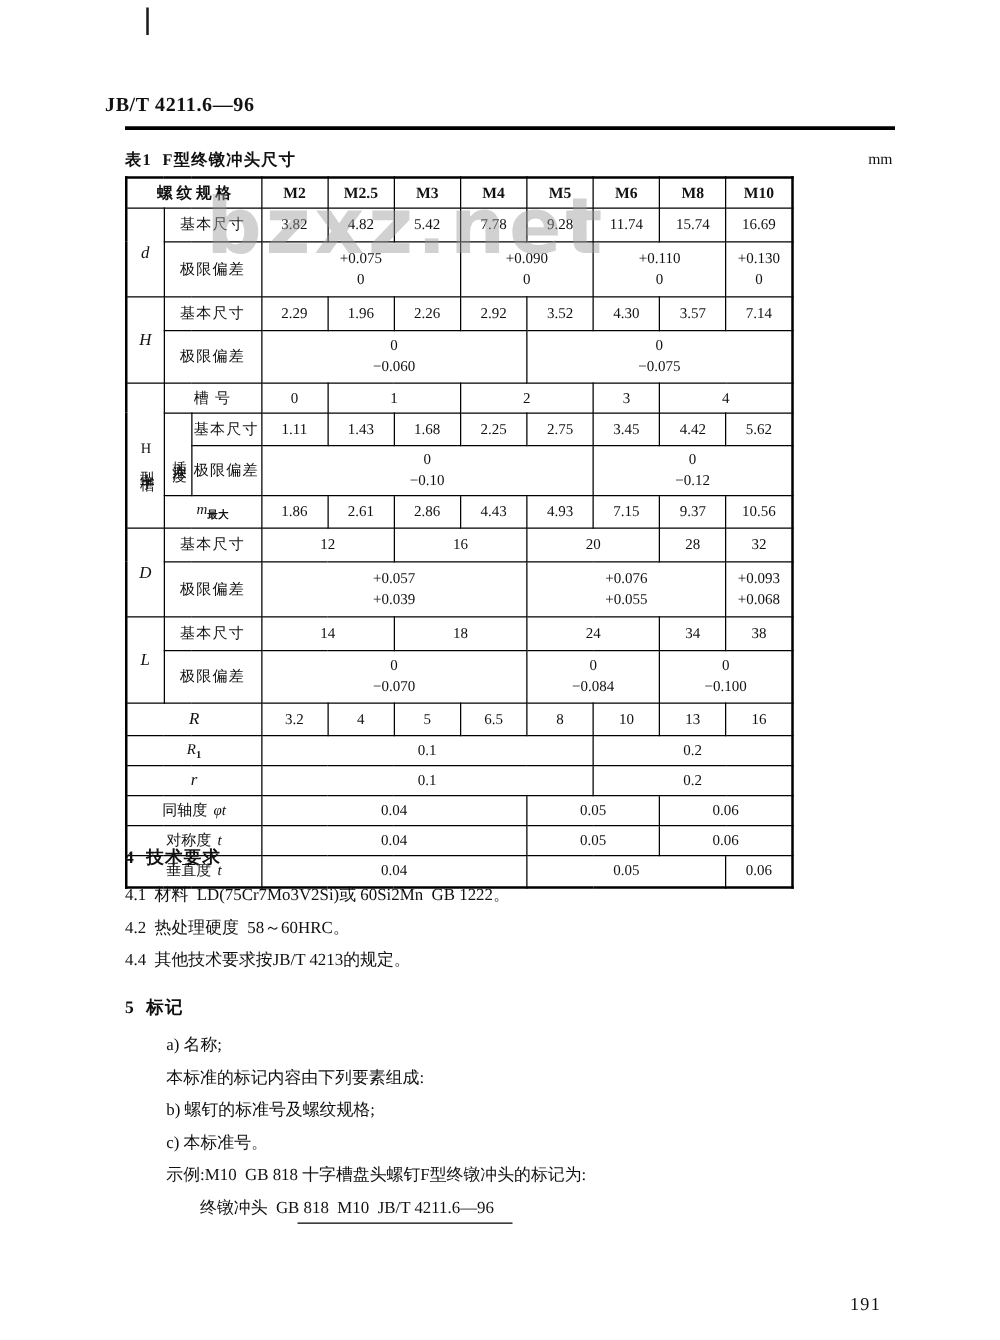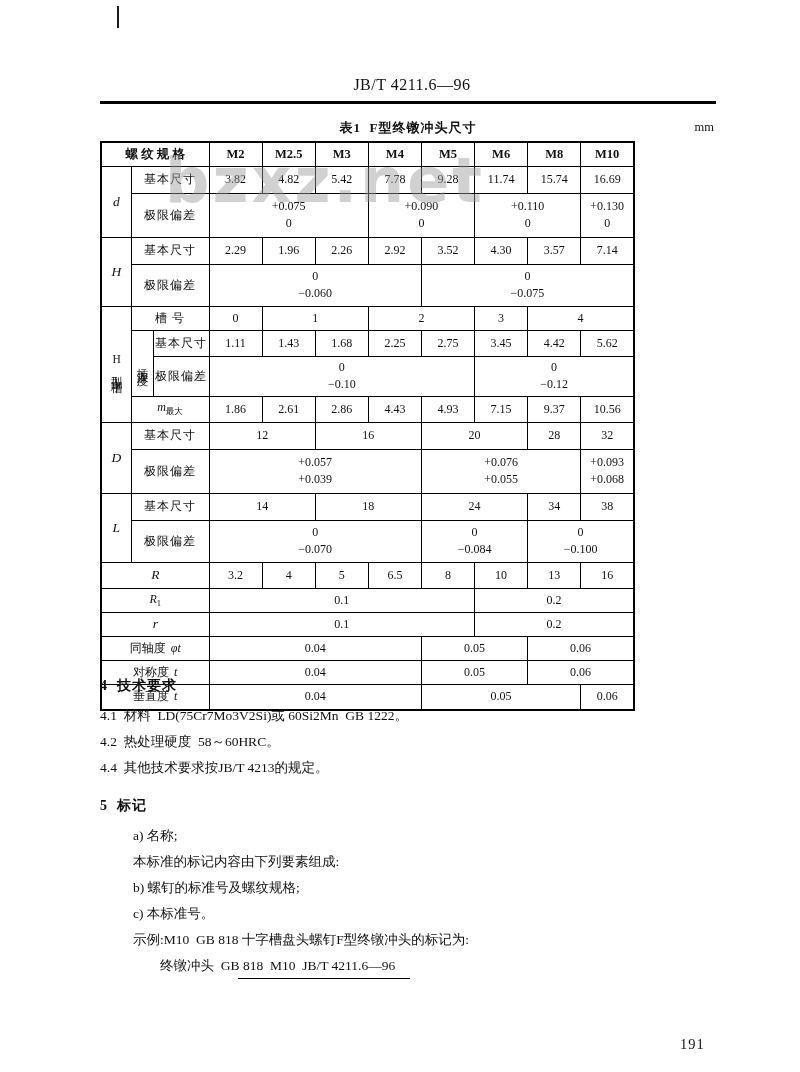--- a/index.html
+++ b/index.html
@@ -3,26 +3,26 @@
 <meta charset="utf-8">
 <style>
   * { margin:0; padding:0; box-sizing:border-box; }
   html,body { background:#ffffff; }
   body {
     width:800px; height:1072px; position:relative;
     font-family:"Liberation Serif", serif; color:#111;
   }
   .artifact { position:absolute; left:117px; top:6px; width:2px; height:22px; background:#1a1a1a; }
   .doc-number {
-    position:absolute; top:76px; left:104px; width:616px;
-    text-align:center; font-size:16px; font-weight:normal; letter-spacing:.5px;
+    position:absolute; top:76px; left:84px; width:616px;
+    font-size:16px; font-weight:bold; letter-spacing:.5px;
   }
   .header-rule { position:absolute; top:101px; left:100px; width:616px; height:3px; background:#000; }
   .table-caption { position:absolute; top:119px; left:100px; width:616px; font-size:13px; }
-  .table-caption .title { text-align:center; font-weight:bold; letter-spacing:1px; white-space:pre-wrap; }
+  .table-caption .title { text-align:left; font-weight:bold; letter-spacing:1px; white-space:pre-wrap; }
   .table-caption .unit { position:absolute; right:2px; top:1px; font-size:12.5px;margin-left:44px; }
 
   table.dim {
     position:absolute; top:141px; left:100px; width:535px;
     border-collapse:collapse; table-layout:fixed; font-size:12px;
     border:2px solid #000;
   }
   table.dim td, table.dim th {
     border:1px solid #000; text-align:center; vertical-align:middle;
     padding:0 1px; overflow:hidden; font-weight:normal;
@@ -30,21 +30,21 @@
   tr.hdr th { font-weight:bold; font-size:12.5px; }
   .dev  { white-space:pre-line; font-size:12px; line-height:1.45; }
   .vert {
     writing-mode:vertical-rl; text-orientation:upright;
     font-size:11.5px; letter-spacing:2px; padding:2px 0;
   }
   .it { font-style:italic; }
   .dim-letter { font-style:italic; font-size:13.5px; }
   .sub-label { font-size:12px; letter-spacing:1px; }
   .sym { font-style:italic; margin-left:5px; }
-  sub.small { font-size:8.5px; }
+  sub.small { font-size:8.5px;font-weight:bold; }
 
   .rh24{height:24px} .rh26{height:26px} .rh27{height:27px}
   .rh40{height:40px} .rh42{height:42px} .rh44{height:44px}
 
   .watermark {
     position:absolute; top:144px; left:165px; z-index:9; pointer-events:none;
     font-family:"DejaVu Sans", sans-serif; font-weight:bold;
     font-size:62px; letter-spacing:3px; color:#9a9a9a; opacity:.45;
   }
 

